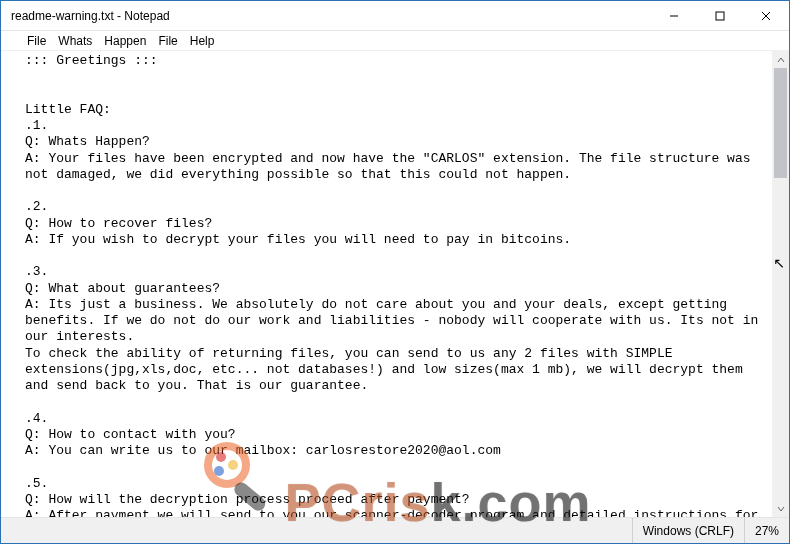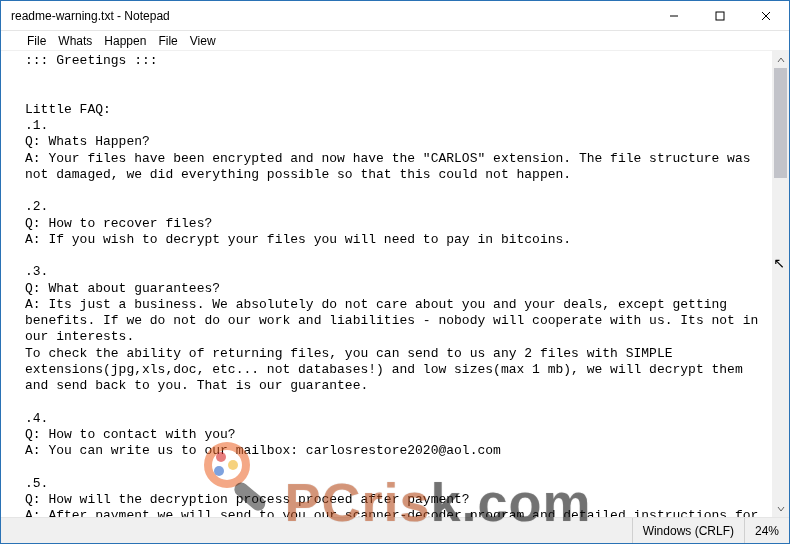--- a/index.html
+++ b/index.html
@@ -59,21 +59,21 @@
           </svg>
       </div>
     </div>
   </div>
 
   <div class="menubar">
     <div class="menu-item">File</div>
     <div class="menu-item">Whats</div>
     <div class="menu-item">Happen</div>
     <div class="menu-item">File</div>
-    <div class="menu-item">View</div>
+    <div class="menu-item">Help</div>
   </div>
 
   <div class="content-wrap">
     <div class="content">::: Greetings :::
 
 
 Little FAQ:
 .1.
 Q: Whats Happen?
 A: Your files have been encrypted and now have the "CARLOS" extension. The file structure was not damaged, we did everything possible so that this could not happen.
@@ -108,21 +108,21 @@
             <polyline points="1,2 4,6 7,2" fill="none" stroke="#606060" stroke-width="1"></polyline>
           </svg>
       </div>
     </div>
     <div class="cursor">↖</div>
   </div>
 
   <div class="statusbar">
     <div class="sb-spacer"></div>
     <div class="sb-cell">Windows (CRLF)</div>
-    <div class="sb-cell">24%</div>
+    <div class="sb-cell">27%</div>
   </div>
 
   <div class="watermark">
     <div class="wm-glass">
       <div class="ring"></div>
       <div class="dot d1"></div>
         <div class="dot d2"></div>
         <div class="dot d3"></div>
       <div class="handle"></div>
     </div>

